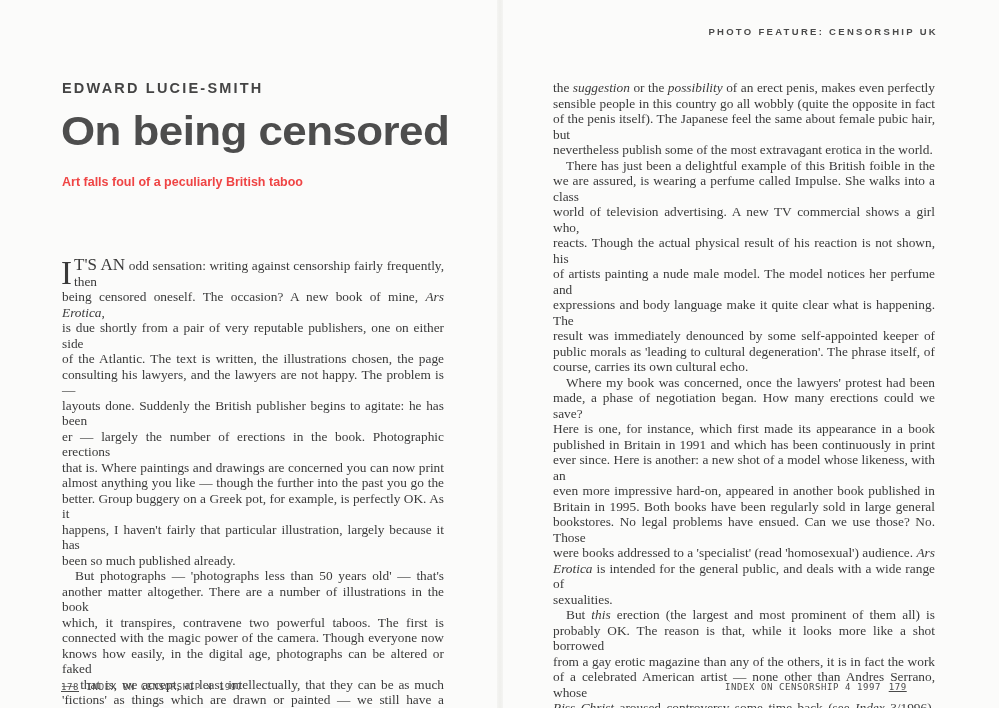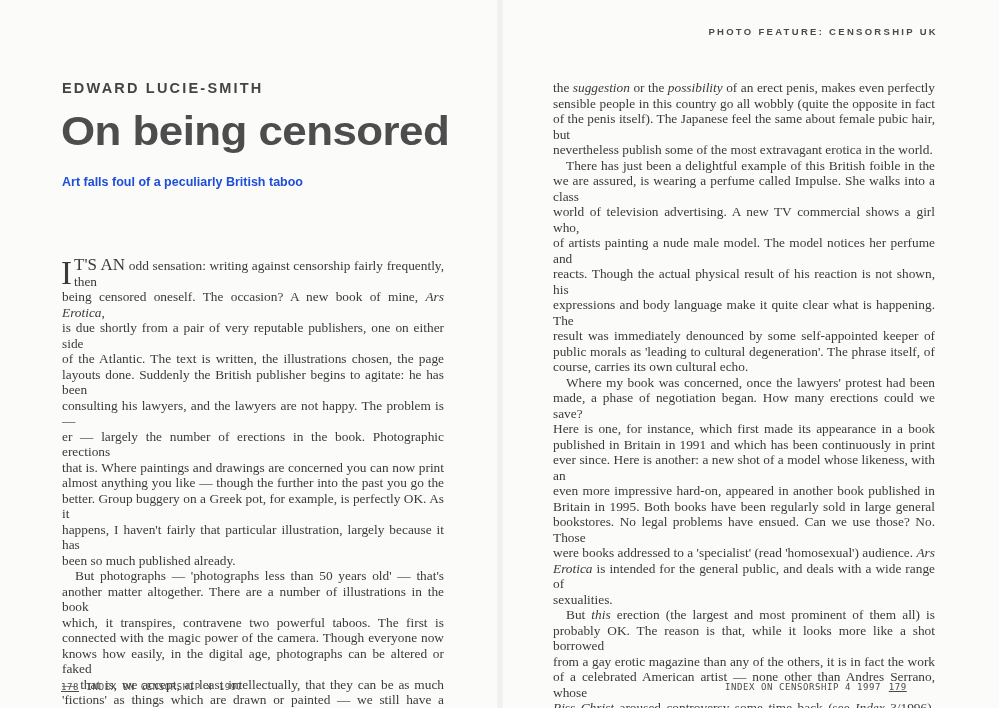--- a/index.html
+++ b/index.html
@@ -28,21 +28,21 @@
     .title {
       position: absolute; left: 61px; top: 108px;
       font-family: "Liberation Sans", sans-serif; font-weight: bold;
       font-size: 41px; letter-spacing: -0.5px; color: #4d4d4d;
       transform: scaleX(1.07); transform-origin: left top;
       white-space: nowrap;
     }
     .subtitle {
       position: absolute; left: 62px; top: 175px;
       font-family: "Liberation Sans", sans-serif; font-weight: bold;
-      font-size: 12.5px; color: #1d4ed8;
+      font-size: 12.5px; color: #ef4444;
     }
     .body-col {
       position: absolute;
       font-family: "Liberation Serif", serif;
       font-size: 13.35px; line-height: 15.5px; color: #3a3a3a;
       text-align: justify; hyphens: none;
     }
     .left-col { left: 62px; top: 257px; width: 382px; }
     .right-col { left: 53px; top: 80px; width: 382px; }
     .body-col p { margin: 0; text-indent: 13px; }
@@ -74,22 +74,22 @@
   <div class="title">On being censored</div>
   <div class="subtitle">Art falls foul of a peculiarly British taboo</div>
 
   <div class="body-col left-col">
     <p class="noindent">
       <span class="dropcap">I</span>
       <span class="line"><span class="smallcaps">T'S AN</span><span> odd sensation: writing against censorship fairly frequently, then</span></span>
       <span class="line"><span>being censored oneself. The occasion? A new book of mine, </span><i>Ars Erotica</i>,</span>
       <span class="line">is due shortly from a pair of very reputable publishers, one on either side</span>
       <span class="line">of the Atlantic. The text is written, the illustrations chosen, the page</span>
+      <span class="line">consulting his lawyers, and the lawyers are not happy. The problem is —</span>
       <span class="line">layouts done. Suddenly the British publisher begins to agitate: he has been</span>
-      <span class="line">consulting his lawyers, and the lawyers are not happy. The problem is —</span>
       <span class="line">er — largely the number of erections in the book. Photographic erections</span>
       <span class="line">that is. Where paintings and drawings are concerned you can now print</span>
       <span class="line">almost anything you like — though the further into the past you go the</span>
       <span class="line">better. Group buggery on a Greek pot, for example, is perfectly OK. As it</span>
       <span class="line">happens, I haven't fairly that particular illustration, largely because it has</span>
       <span class="line last">been so much published already.</span>
     </p>
     <p class="noindent">
       <span class="line indent">But photographs — 'photographs less than 50 years old' — that's</span>
       <span class="line">another matter altogether. There are a number of illustrations in the book</span>
@@ -117,22 +117,22 @@
     <p class="noindent">
       <span class="line"><span>the </span><i>suggestion</i><span> or the </span><i>possibility</i><span> of an erect penis, makes even perfectly</span></span>
       <span class="line">sensible people in this country go all wobbly (quite the opposite in fact</span>
       <span class="line">of the penis itself). The Japanese feel the same about female pubic hair, but</span>
       <span class="line last">nevertheless publish some of the most extravagant erotica in the world.</span>
     </p>
     <p class="noindent">
       <span class="line indent">There has just been a delightful example of this British foible in the</span>
       <span class="line">we are assured, is wearing a perfume called Impulse. She walks into a class</span>
       <span class="line">world of television advertising. A new TV commercial shows a girl who,</span>
+      <span class="line">reacts. Though the actual physical result of his reaction is not shown, his</span>
       <span class="line">of artists painting a nude male model. The model notices her perfume and</span>
-      <span class="line">reacts. Though the actual physical result of his reaction is not shown, his</span>
       <span class="line">expressions and body language make it quite clear what is happening. The</span>
       <span class="line">result was immediately denounced by some self-appointed keeper of</span>
       <span class="line">public morals as 'leading to cultural degeneration'. The phrase itself, of</span>
       <span class="line last">course, carries its own cultural echo.</span>
     </p>
     <p class="noindent">
       <span class="line indent">Where my book was concerned, once the lawyers' protest had been</span>
       <span class="line">made, a phase of negotiation began. How many erections could we save?</span>
       <span class="line">Here is one, for instance, which first made its appearance in a book</span>
       <span class="line">published in Britain in 1991 and which has been continuously in print</span>

